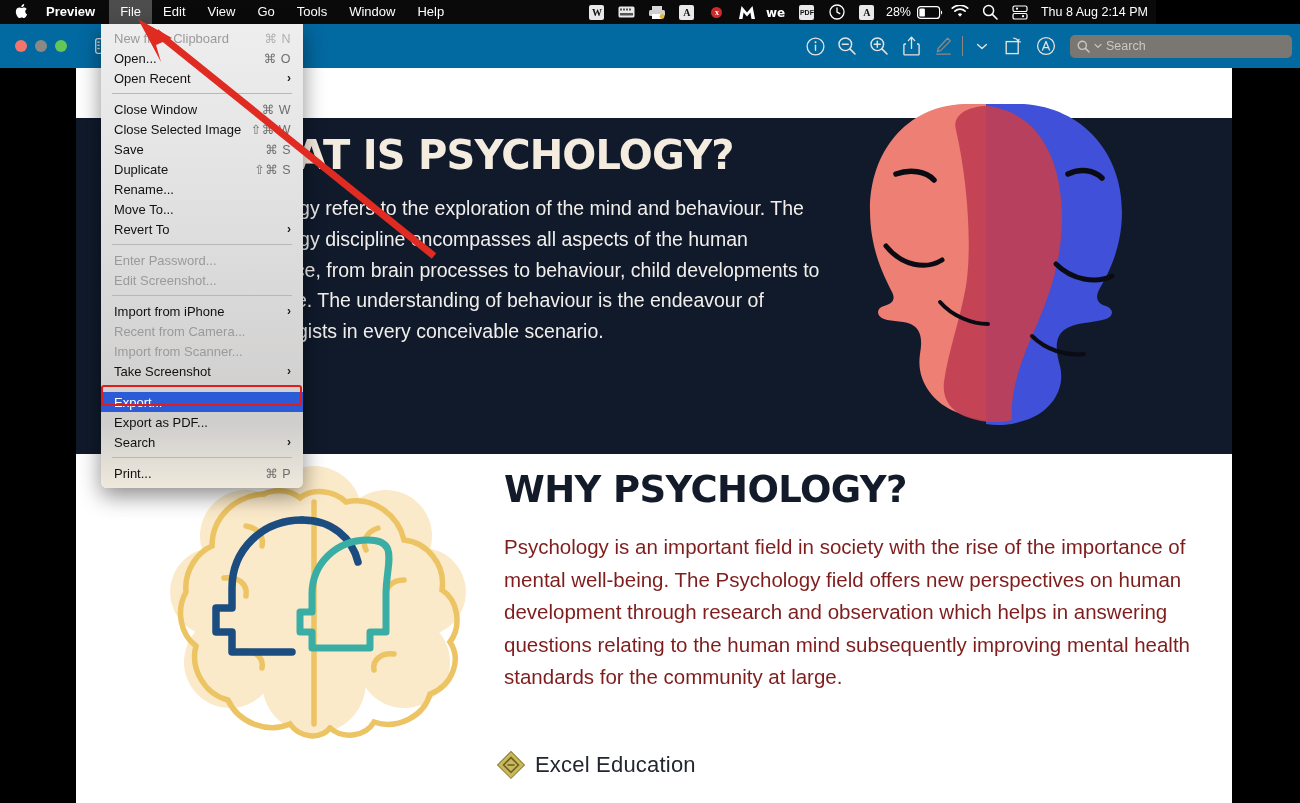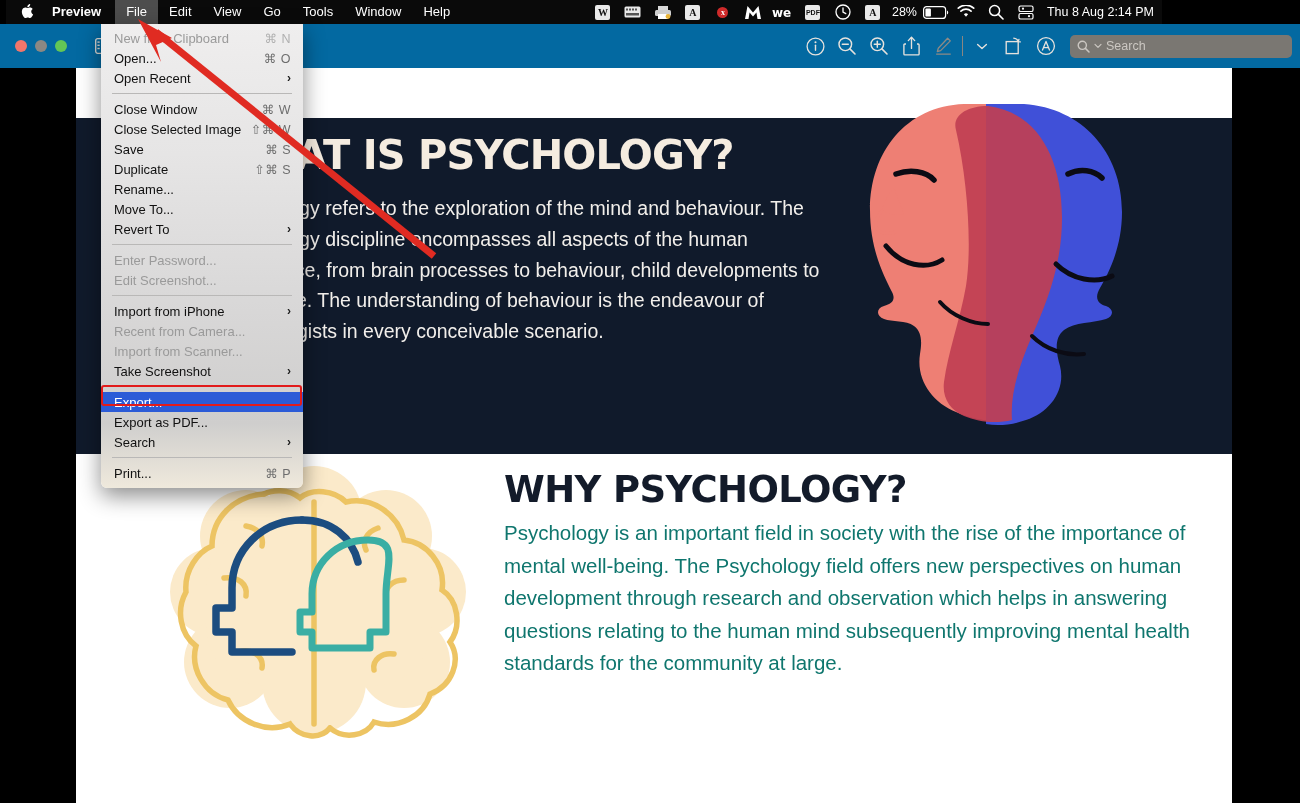--- a/index.html
+++ b/index.html
@@ -3,21 +3,21 @@
 <meta charset="utf-8">
 <style>
   * { margin:0; padding:0; box-sizing:border-box; }
   html,body { width:1300px; height:803px; overflow:hidden; background:#000; }
   body { font-family:"Liberation Sans", sans-serif; -webkit-font-smoothing:antialiased; }
 
   
   #menubar {
     position:absolute; left:0; top:0; width:1156px; height:24px;
     background:#0a0a0a; display:flex; align-items:center; color:#fff;
-    font-size:13px; z-index:50;margin-left:6px;
+    font-size:13px; z-index:50;
   }
   .mb-left { display:flex; align-items:center; height:24px; }
   .mb-apple { padding:0 14px 0 14px; font-size:15px; line-height:1; }
   .mb-item { padding:0 11px; height:24px; line-height:24px; white-space:nowrap; }
   .mb-item.appname { font-weight:bold; padding-left:4px; padding-right:14px; }
   .mb-item.active { background:#4d4d4d; }
   .mb-right { margin-left:auto; display:flex; align-items:center; height:24px; padding-right:8px; gap:0px; }
   .tray { width:30px; height:24px; display:flex; align-items:center; justify-content:center; }
   .tray svg { display:block; }
   .tray-text { font-size:12.5px; color:#fff; padding:0 4px; white-space:nowrap; }
@@ -92,21 +92,21 @@
   
   #faces { position:absolute; left:760px; top:22px; width:330px; height:370px; }
 
   
   #brain { position:absolute; left:78px; top:398px; width:330px; height:290px; }
   #bottomTextBlock { position:absolute; left:428px; top:400px; width:690px; color:#131b2a; }
   #bottomHeading {
     font-size:37px; font-weight:bold; letter-spacing:-0.6px; color:#131b2a;
     font-family:"DejaVu Sans", sans-serif;
   }
-  #bottomBody { margin-top:6px; font-size:20.5px; line-height:32.5px; color:#0f766e; }
+  #bottomBody { margin-top:20px; font-size:20.5px; line-height:32.5px; color:#7f1d1d; }
 
   #brandRow {
     position:absolute; left:420px; top:682px; display:flex; align-items:center; gap:9px;
   }
   #brandName { font-size:22px; color:#22262e; letter-spacing:0.2px; }
 
   
   #filemenu {
     position:absolute; left:101px; top:24px; width:202px;
     background:linear-gradient(180deg,#efeeee 0%,#e6e5e5 28%,#d8d7d7 62%,#cfcecd 86%,#efe9dc 100%);
@@ -381,20 +381,28 @@
         <path d="M148 54 C108 54 78 84 78 122 L78 142 L62 142 L62 166 L78 166 L78 186 L138 186" fill="none" stroke="#1c4d80" stroke-width="7.5" stroke-linejoin="round" stroke-linecap="round"></path>
         <path d="M148 54 C178 54 198 72 204 96" fill="none" stroke="#1c4d80" stroke-width="7.5" stroke-linecap="round"></path>
         <path d="M214 74 C182 74 158 98 158 128 L158 146 L146 146 L146 166 L158 166 L158 182 L216 182 L216 166 L232 166 L232 128 C232 98 246 74 214 74 Z" fill="none" stroke="#3aaea4" stroke-width="7" stroke-linejoin="round" stroke-linecap="round"></path>
       </svg>
 
       <div id="bottomTextBlock">
         <div id="bottomHeading">WHY PSYCHOLOGY?</div>
         <div id="bottomBody">Psychology is an important field in society with the rise of the importance of mental well-being. The Psychology field offers new perspectives on human development through research and observation which helps in answering questions relating to the human mind subsequently improving mental health standards for the community at large.</div>
       </div>
 
+      <div id="brandRow">
+        <svg width="30" height="30" viewBox="0 0 30 30">
+          <rect x="15" y="1.5" width="19" height="19" transform="rotate(45 15 1.5)" fill="#c9b85c" stroke="#8d7f2f" stroke-width="1"></rect>
+          <rect x="15" y="7.5" width="10.6" height="10.6" transform="rotate(45 15 7.5)" fill="none" stroke="#6d6323" stroke-width="1.6"></rect>
+          <line x1="11.4" y1="15" x2="18.6" y2="15" stroke="#6d6323" stroke-width="1.6"></line>
+        </svg>
+        <div id="brandName">Excel Education</div>
+      </div>
     </div>
   </div>
 </div>
 
 <div id="filemenu">
     <div class="mi disabled">
       <span class="lbl">New from Clipboard</span>
       <span class="key">⌘ N</span>
     </div>
     <div class="mi">

